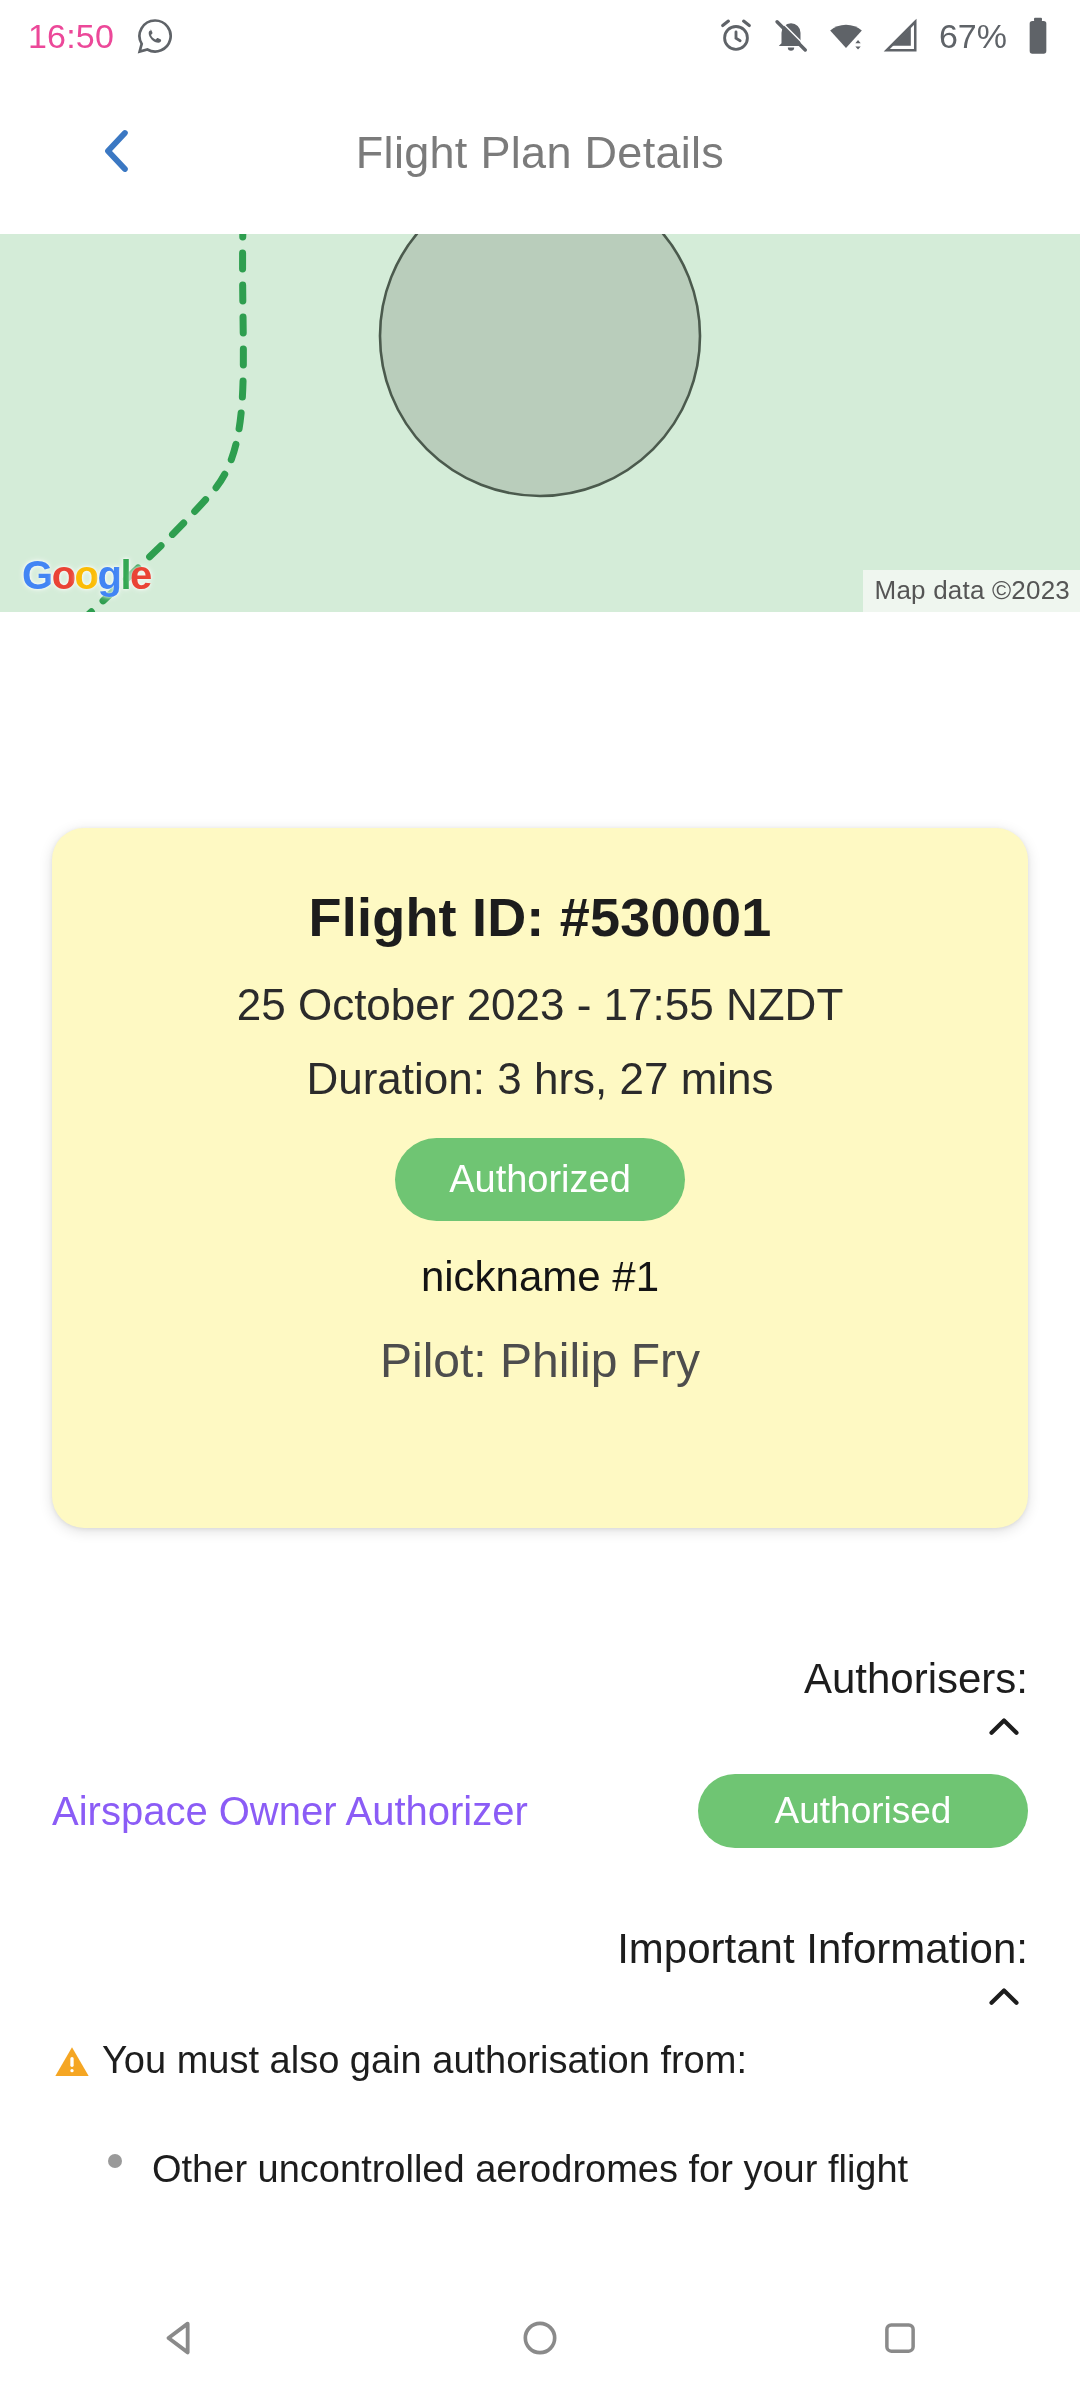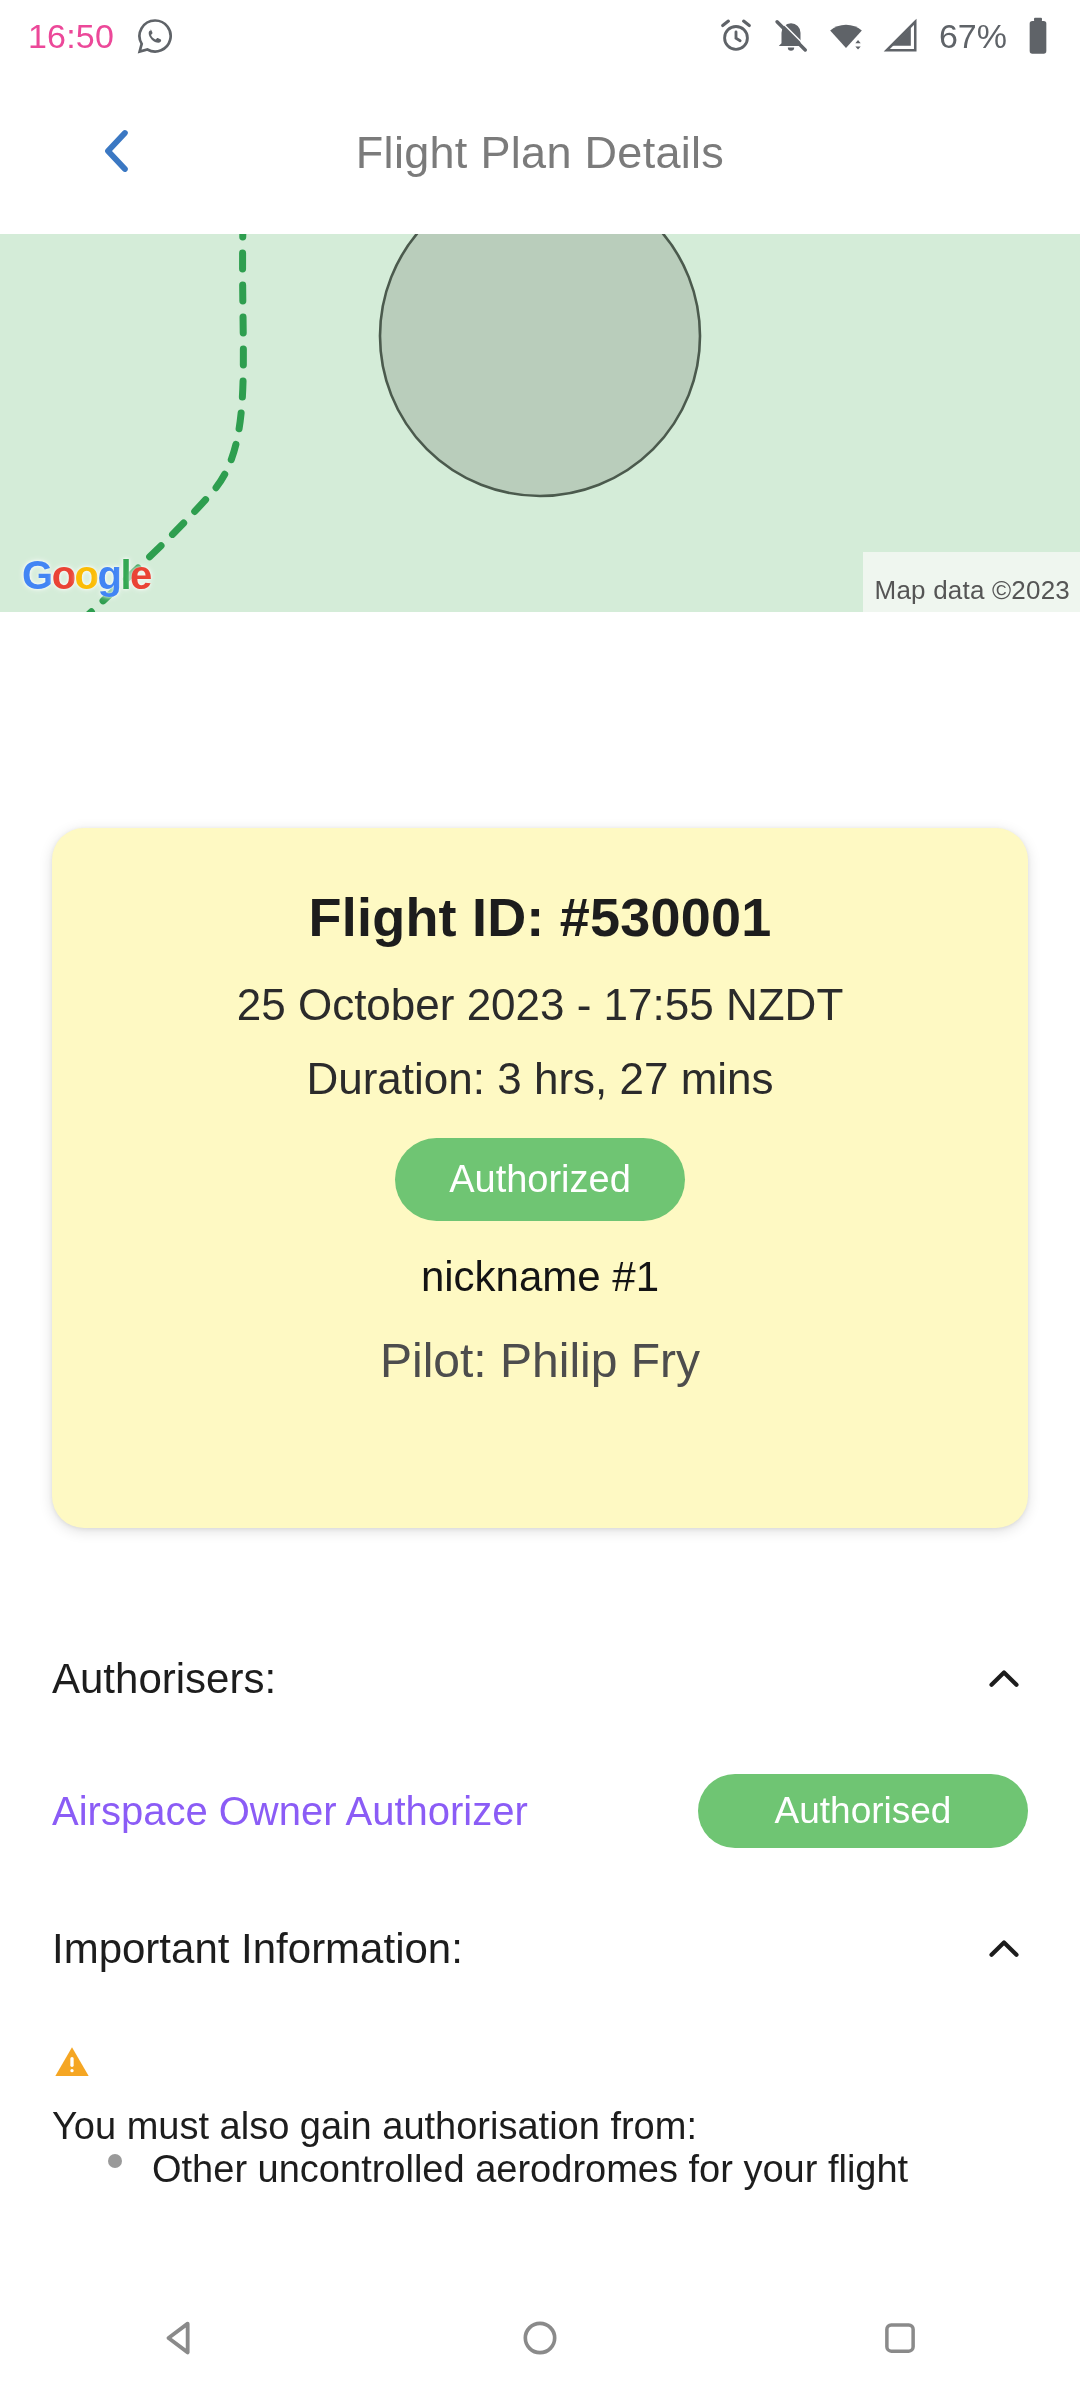--- a/index.html
+++ b/index.html
@@ -53,21 +53,21 @@
   }
   .gmlogo span:nth-child(1){color:#4285F4;}
   .gmlogo span:nth-child(2){color:#EA4335;}
   .gmlogo span:nth-child(3){color:#FBBC05;}
   .gmlogo span:nth-child(4){color:#4285F4;}
   .gmlogo span:nth-child(5){color:#34A853;}
   .gmlogo span:nth-child(6){color:#EA4335;}
   .map-attrib {
     position:absolute; right:0; bottom:0;
     background:rgba(245,248,244,.82);
-    font-size:26px; color:#555; padding:23px 10px 6px 12px;
+    font-size:26px; color:#555; padding:5px 10px 6px 12px;
     letter-spacing:.2px;
   }
 
   
   .card {
     position:absolute; top:828px; left:52px; width:976px; height:700px;
     background:#fef9c3; border-radius:32px;
     box-shadow:0 3px 14px rgba(0,0,0,.13), 0 1px 4px rgba(0,0,0,.07);
     display:flex; flex-direction:column; align-items:center;
     padding-top:58px;
@@ -80,38 +80,38 @@
     background:#6fc573; color:#fff; border-radius:50px;
     font-size:38px; font-weight:400;
   }
   .status-pill { margin-top:34px; padding:20px 54px; }
   .nickname { font-size:42px; color:#141414; margin-top:32px; }
   .pilot { font-size:48px; color:#4d4d4d; margin-top:32px; }
 
   
   .section-head {
     position:absolute; left:52px; width:976px;
-    display:flex; align-items:flex-start; justify-content:space-between;
+    display:flex; align-items:flex-end; justify-content:space-between;flex-direction:column;
   }
   .section-title { font-size:42px; color:#1d1d1d; font-weight:400; }
   .chev { width:48px; height:48px; display:flex; align-items:center; justify-content:center; }
 
   .auth-head { top:1655px; }
   .auth-row {
     position:absolute; top:1765px; left:52px; width:976px; height:92px;
     display:flex; align-items:center; justify-content:space-between;
   }
   .auth-name { font-size:40px; color:#8b5cf6; }
   .auth-pill { padding:16px 46px; font-size:37px; min-width:330px; }
 
   .info-head { top:1925px; }
 
   .warn-row {
     position:absolute; top:2038px; left:52px; width:976px;
-    display:flex; align-items:flex-start; gap:18px;flex-direction:column;
+    display:flex; align-items:flex-start; gap:10px;
   }
   .warn-text { font-size:38px; color:#1d1d1d; line-height:1.2; }
   .bullet-row {
     position:absolute; top:2148px; left:108px; width:930px;
     display:flex; align-items:center; gap:30px;
   }
   .bullet-dot {
     width:14px; height:14px; border-radius:50%;
     background:#9a9a9a; flex:0 0 auto; margin-bottom:18px;
   }

